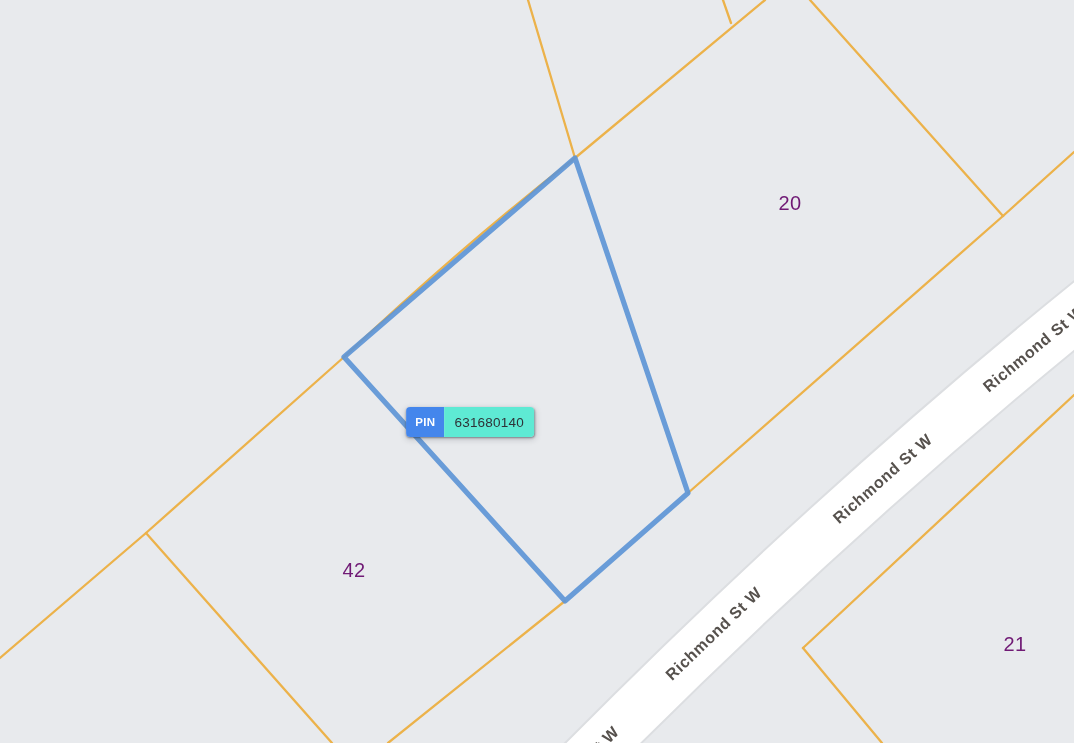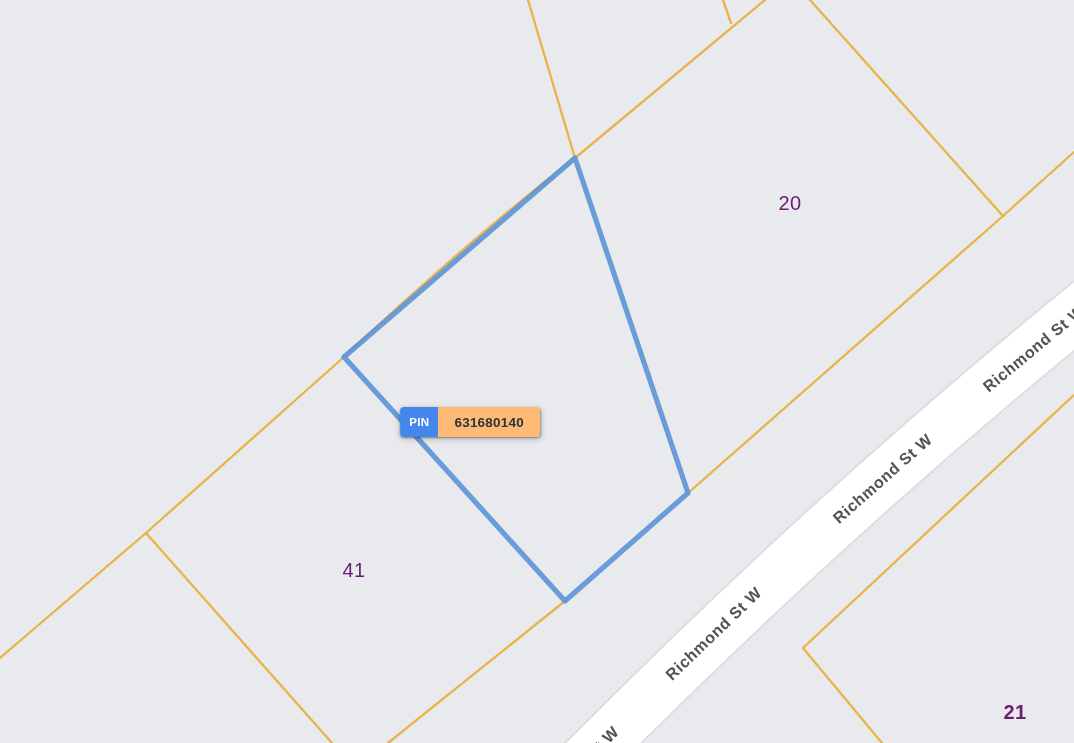--- a/index.html
+++ b/index.html
@@ -57,26 +57,26 @@
     background:#4486ec;
     color:#ffffff;
     font-size:11.5px;
     font-weight:700;
     letter-spacing:.4px;
     padding:0 9px;
     border-radius:4px 0 0 4px;
   }
   .pin-value{
     display:flex;align-items:center;
-    background:#fdba74;
+    background:#5eead4;
     color:#2f3338;
     font-size:13.5px;
-    font-weight:700;
+    font-weight:400;
     letter-spacing:.2px;
-    padding:0 16px;
+    padding:0 10px;
     border-radius:0 4px 4px 0;
   }
 </style>
 </head>
 <body>
 
 <div id="map">
 
   <svg width="1074" height="743" viewBox="0 0 1074 743">
 
@@ -98,21 +98,21 @@
 
     <polygon class="selected-parcel" points="575,158 688,493 565,601 344,357"></polygon>
   </svg>
 
   <div class="road-label" style="left: 572px; top: 774px; transform: translate(-50%, -50%) rotate(-45deg);">Richmond St W</div>
   <div class="road-label" style="left: 714px; top: 634px; transform: translate(-50%, -50%) rotate(-43.8deg);">Richmond St W</div>
   <div class="road-label" style="left: 883px; top: 479px; transform: translate(-50%, -50%) rotate(-41.5deg);">Richmond St W</div>
   <div class="road-label" style="left: 1034px; top: 349px; transform: translate(-50%, -50%) rotate(-39.6deg);">Richmond St W</div>
 
   <div class="parcel-label" style="left: 790px; top: 203px; transform: translate(-50%, -50%);">20</div>
-  <div class="parcel-label" style="left: 354px; top: 570px; transform: translate(-50%, -50%);">41</div>
-  <div class="parcel-label" style="left: 1015px; top: 712px; transform: translate(-50%, -50%); font-weight: bold;">21</div>
+  <div class="parcel-label" style="left: 354px; top: 570px; transform: translate(-50%, -50%);">42</div>
+  <div class="parcel-label" style="left: 1015px; top: 644px; transform: translate(-50%, -50%);">21</div>
 
   <div class="pin-tooltip" style="left: 470px; top: 382px; transform: translate(-50%, -50%); margin-top: 40px;">
     <span class="pin-badge">PIN</span>
     <span class="pin-value">631680140</span>
   </div>
 
 </div>
 
 </body></html>

